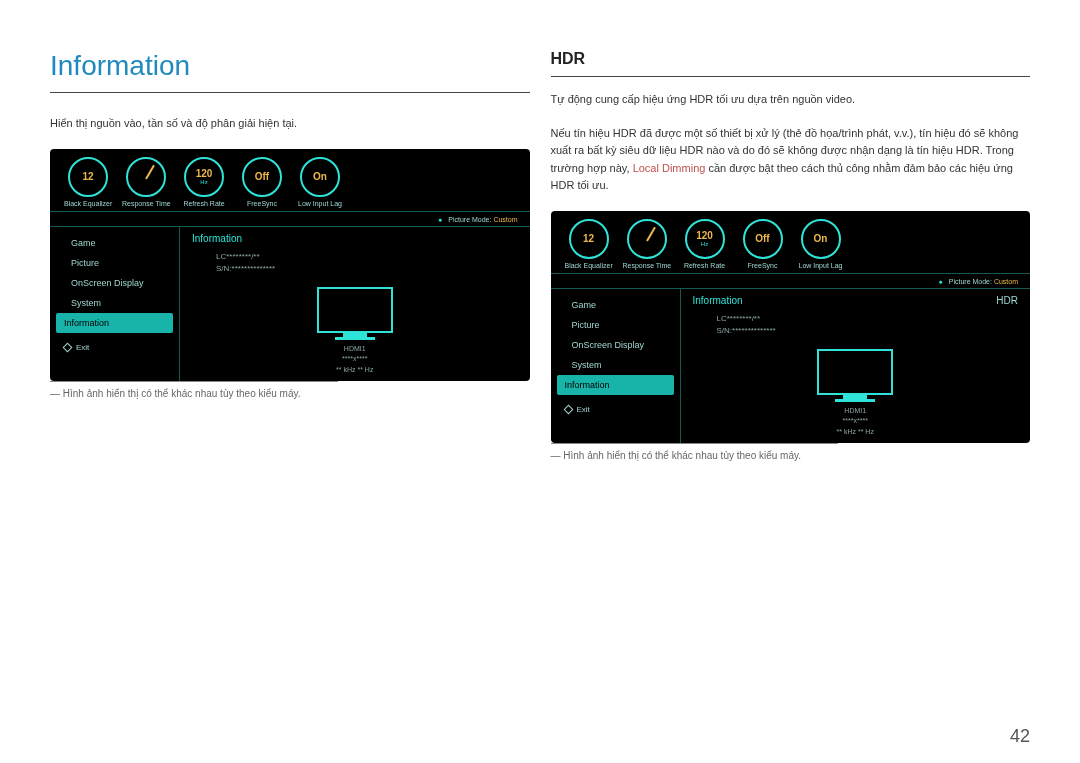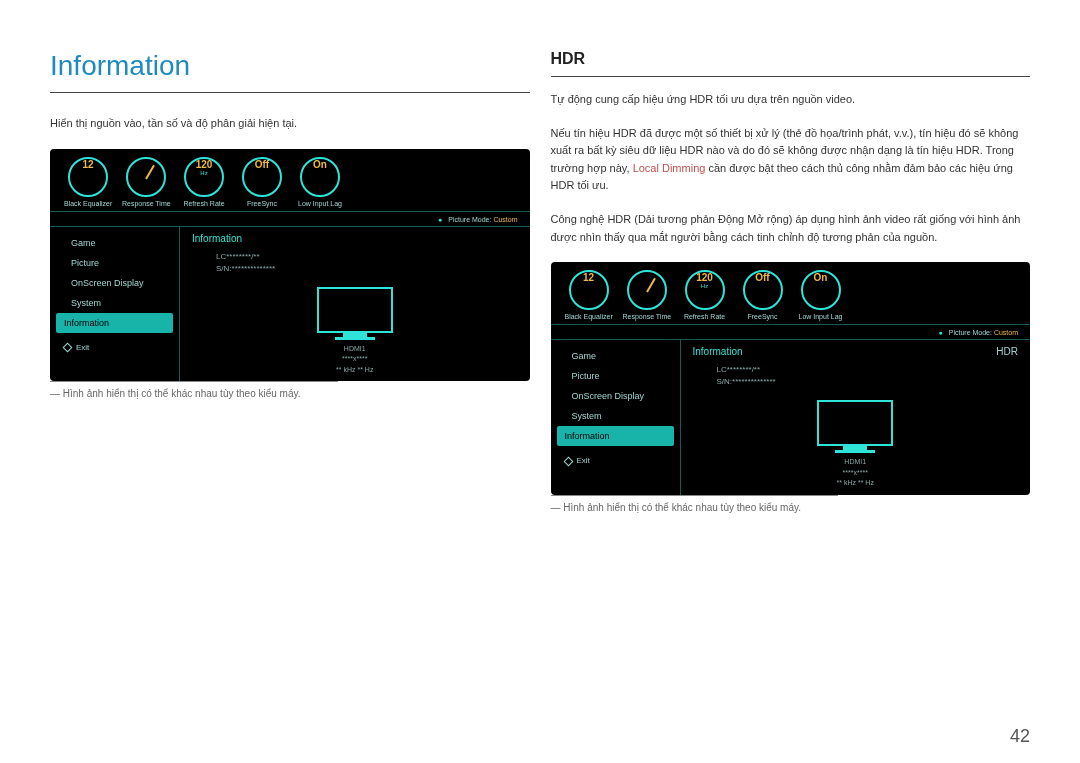--- a/index.html
+++ b/index.html
@@ -72,21 +72,21 @@
     width: 48px;
     text-align: center;
   }
   .dial-ring {
     width: 40px; height: 40px;
     border: 2px solid #2ee3d7;
     border-radius: 50%;
     margin: 0 auto;
     display: flex;
     align-items: center;
-    justify-content: flex-start;
+    justify-content: center;
     flex-direction: column;
     position: relative;
   }
   .dial-value { font-size: 10px; color: #edb94a; font-weight: bold; }
   .dial-unit { font-size: 6px; color: #2ee3d7; }
   .dial-label { font-size: 7px; color: #9fd6d1; margin-top: 3px; white-space: nowrap; }
   .gauge::before {
     content: '';
     position: absolute;
     width: 2px; height: 16px;
@@ -257,21 +257,20 @@
 
     <p class="footnote">― Hình ảnh hiển thị có thể khác nhau tùy theo kiểu máy.</p>
   </div>
 
   <div class="column">
     <h2>HDR</h2>
     <p class="desc">Tự động cung cấp hiệu ứng HDR tối ưu dựa trên nguồn video.</p>
     <p class="desc">
       <span>Nếu tín hiệu HDR đã được một số thiết bị xử lý (thẻ đồ họa/trình phát, v.v.), tín hiệu đó sẽ không xuất ra bất kỳ siêu dữ liệu HDR nào và do đó sẽ không được nhận dạng là tín hiệu HDR. Trong trường hợp này, </span><span class="highlight">Local Dimming</span><span> cần được bật theo cách thủ công nhằm đảm bảo các hiệu ứng HDR tối ưu.</span>
     </p>
-    <p class="desc">Công nghệ HDR (Dải tương phản Động Mở rộng) áp dụng hình ảnh video rất giống với hình ảnh được nhìn thấy qua mắt người bằng cách tinh chỉnh độ tương phản của nguồn.</p>
 
     <div class="osd">
       <div class="dial-row" id="dials-right">
           <div class="dial">
             <div class="dial-ring">
               <div class="dial-value">12</div>
             </div>
             <div class="dial-label">Black Equalizer</div>
           </div>
           <div class="dial">

